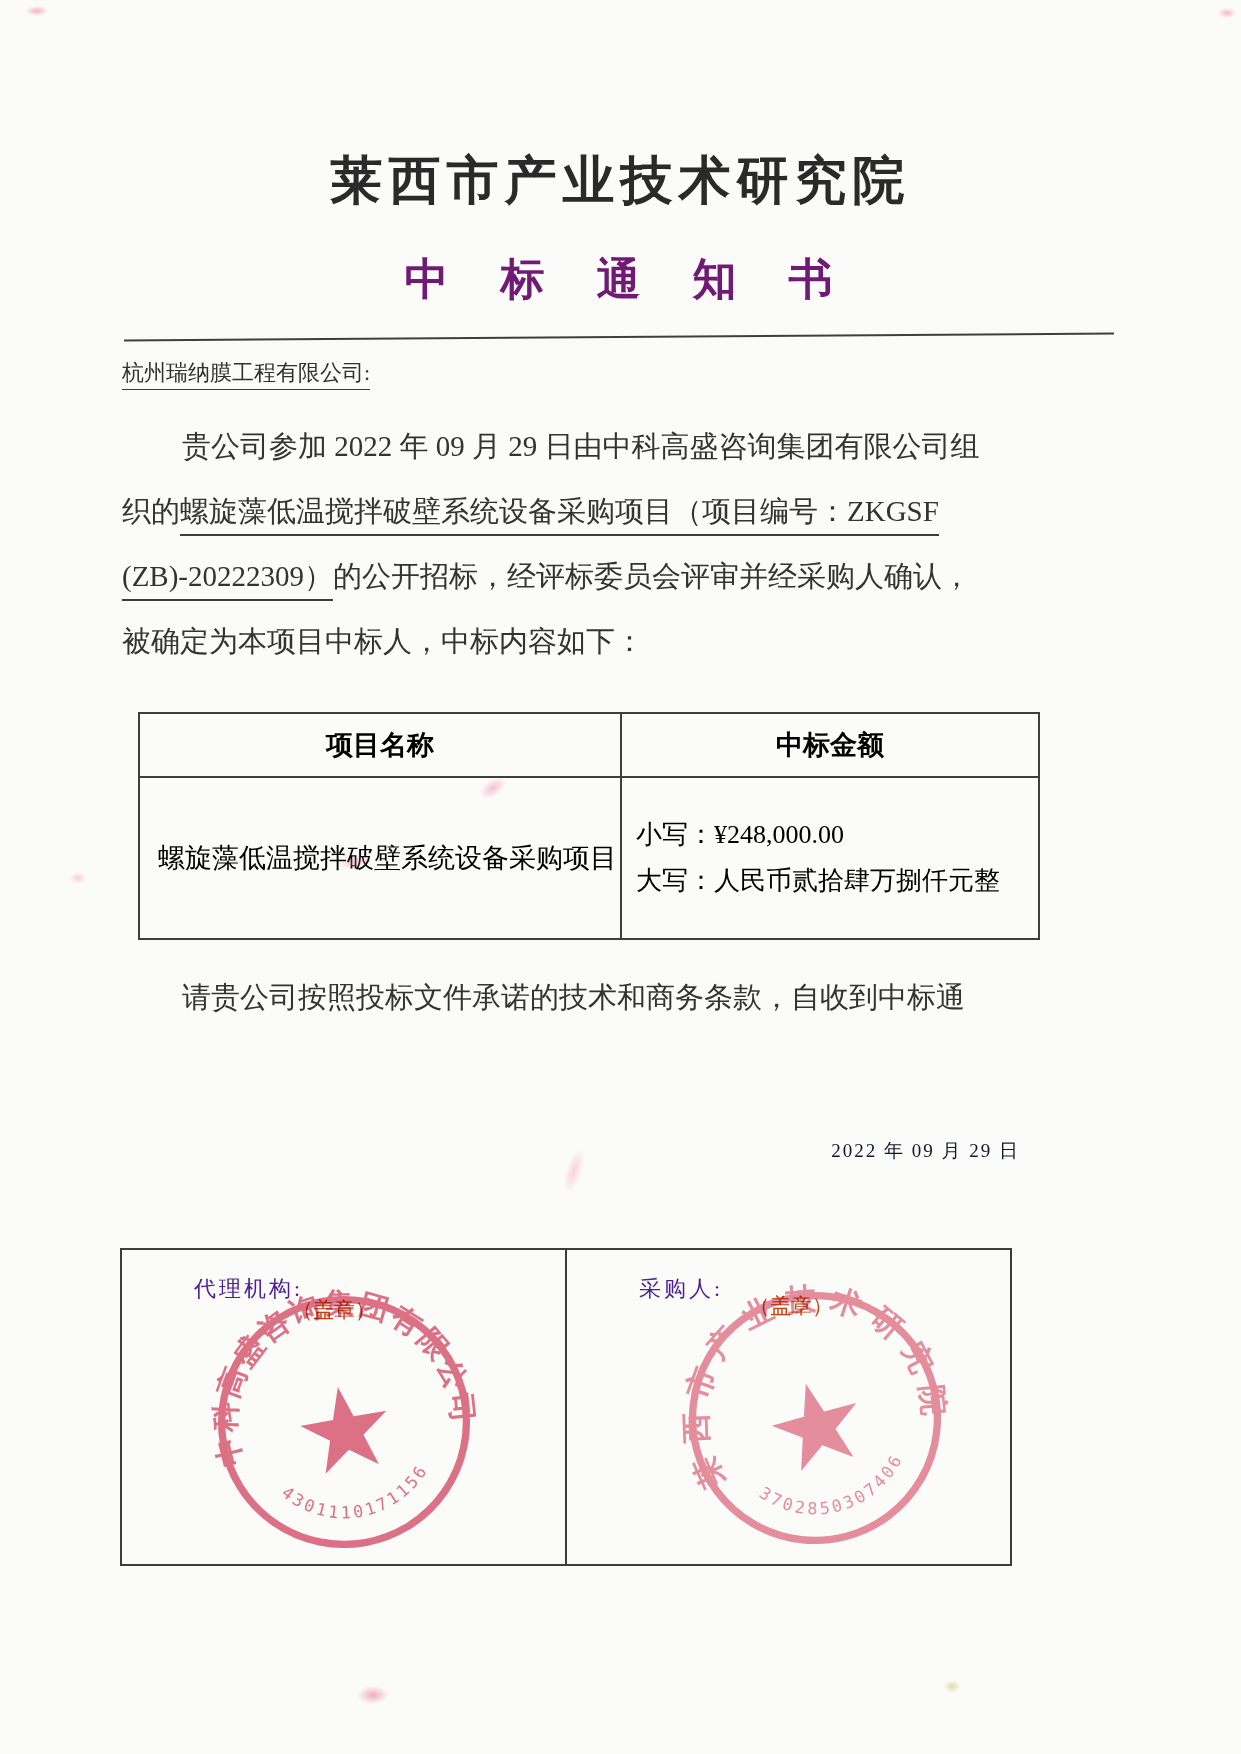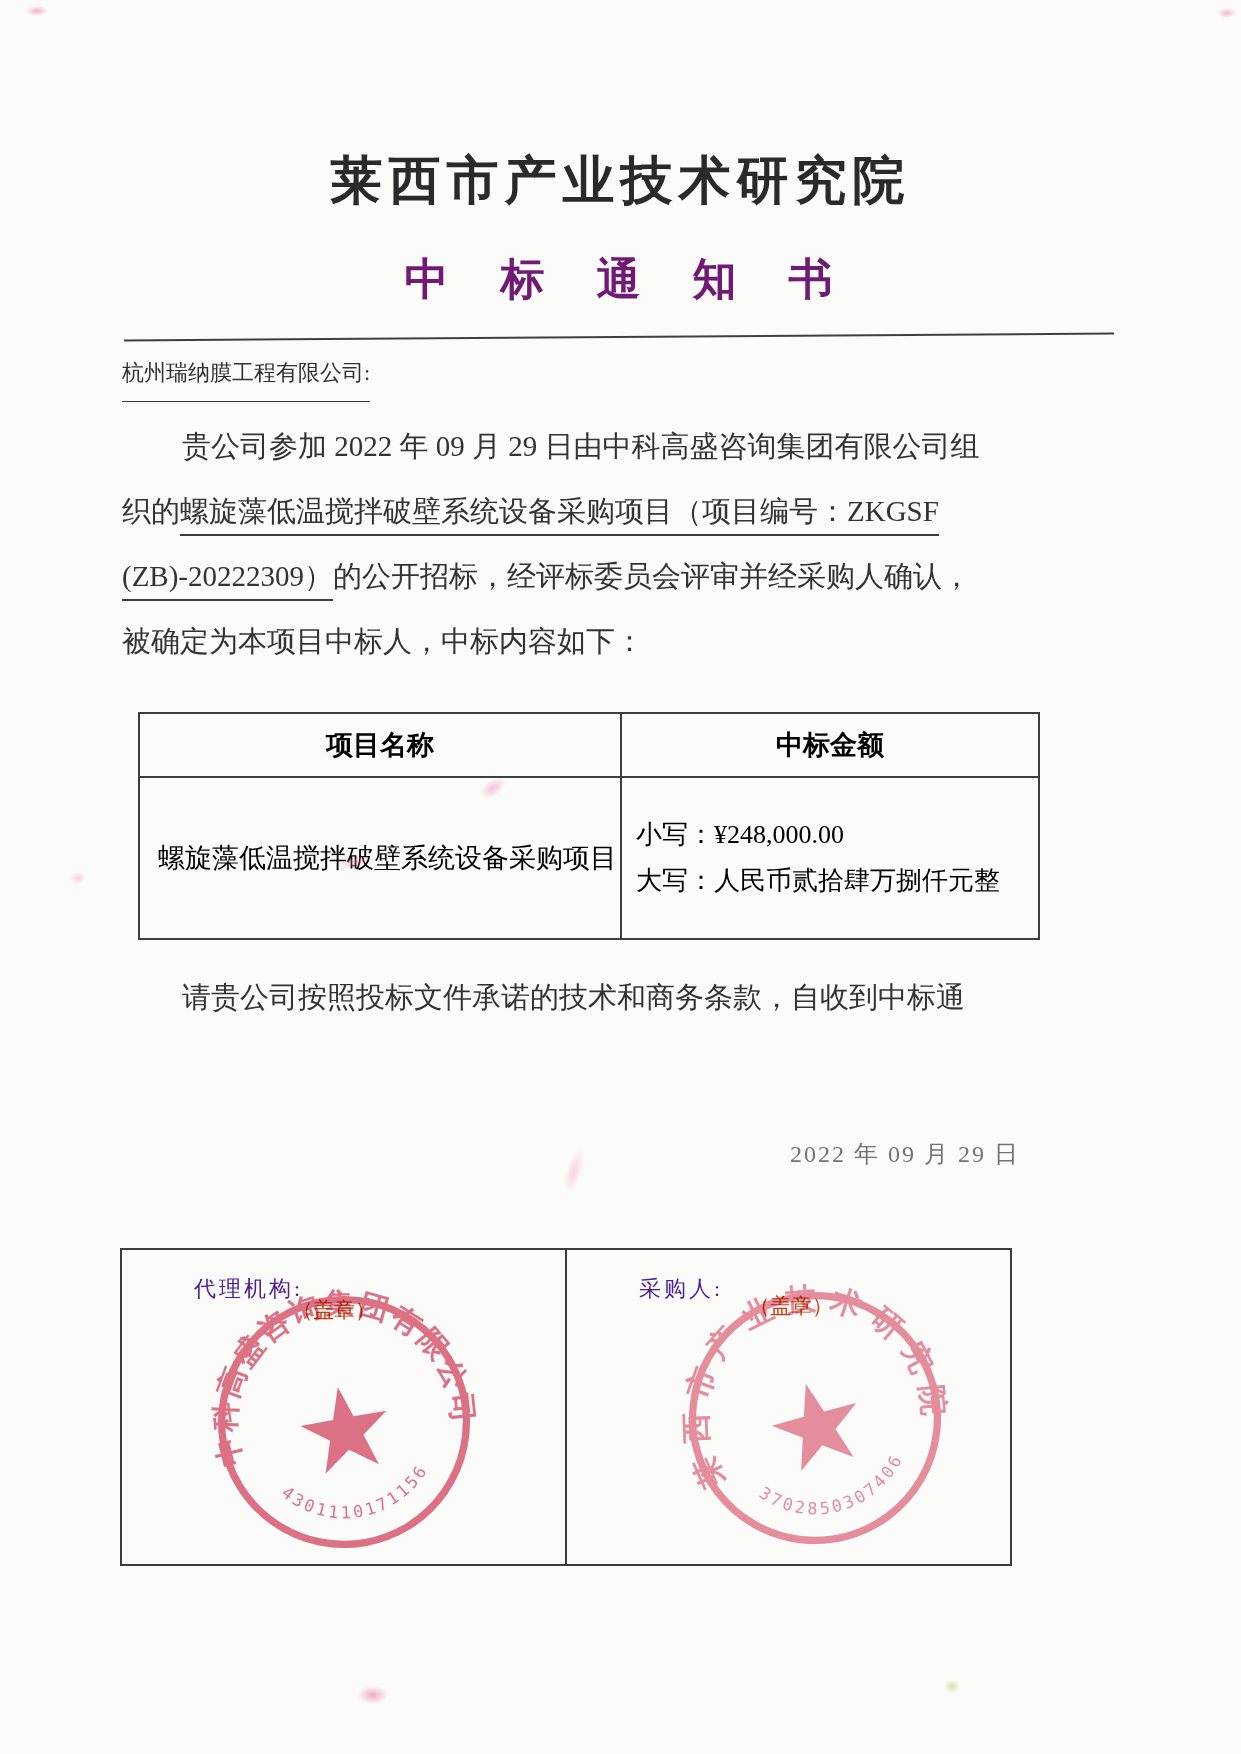--- a/index.html
+++ b/index.html
@@ -30,21 +30,21 @@
     position:absolute; top:336px; left:124px;
     width:990px; height:2px; background:#3f3f3f;
     transform:rotate(-0.4deg);
   }
 
   
   .addressee {
     position:absolute; top:358px; left:122px;
     font-size:22px; color:#303030;
   }
-  .addressee .u2 { border-bottom:1.5px solid #3a3a3a; padding-bottom:16px; }
+  .addressee .u2 { border-bottom:1.5px solid #3a3a3a; padding-bottom:4px; }
 
   
   .para { position:absolute; left:122px; width:900px; font-size:29px; color:#333; }
   .para1 { top:414px; line-height:65px; }
   .para2 { top:966px; line-height:62px; }
   .para .line { white-space:nowrap; }
   .para .indent { text-indent:60px; }
   .u { border-bottom:2px solid #3c3c3c; padding-bottom:7px; }
 
   
@@ -59,21 +59,21 @@
   .award-table th { height:60px; font-weight:600; text-align:center; font-size:27px; }
   .col-project { width:482px; }
   .project-cell { height:158px; padding-left:18px; text-align:left; vertical-align:middle; font-size:27px; }
   .amount-cell { vertical-align:middle; padding-left:14px; }
   .amount-cell .amt-line { line-height:34px; }
   .amount-cell .amt-line + .amt-line { margin-top:12px; }
 
   
   .date-line {
     position:absolute; top:1138px; right:221px;
-    font-size:24px; letter-spacing:2px; color:#737373;
+    font-size:19px; letter-spacing:2px; color:#0f172a;
   }
 
   
   .sign-box {
     position:absolute; top:1248px; left:120px;
     width:888px; height:314px;
     border:2px solid #3c3c3c;
     display:flex;
   }
   .sign-cell { position:relative; height:100%; }

